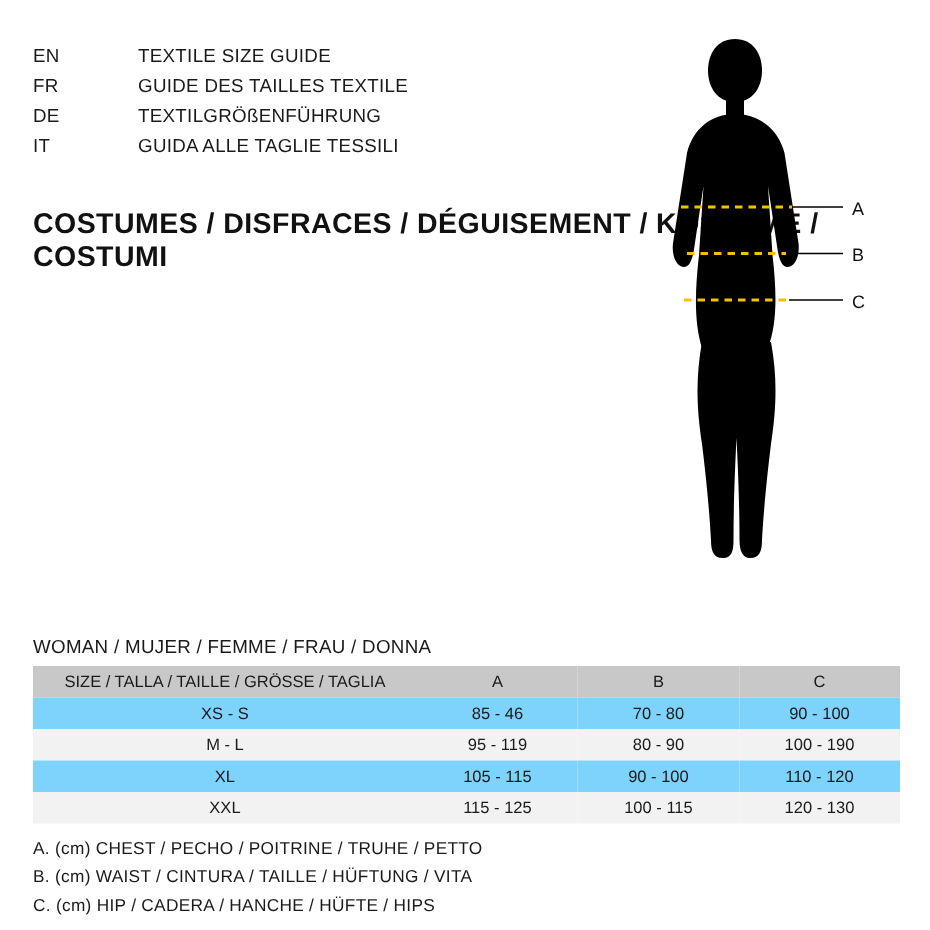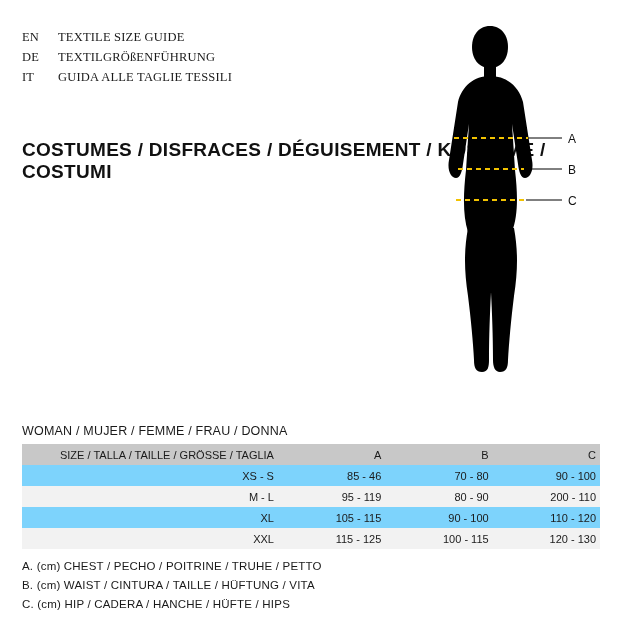--- a/index.html
+++ b/index.html
@@ -27,29 +27,29 @@
     left: 22px;
     top: 30px;
     width: 400px;
   }
   .lang-row {
     display: flex;
     align-items: baseline;
     height: 20px;
     font-size: 12.5px;
     letter-spacing: 0.2px;
-    font-family: Liberation Serif, serif;
   }
   .lang-code {
     width: 36px;
     flex: 0 0 36px;
     color: #1a1a1a;
   }
   .lang-text {
     color: #1a1a1a;
+    margin-left: 34px;
   }
 
   .costumes-title {
     position: absolute;
     left: 22px;
     top: 139px;
     font-size: 19px;
     font-weight: bold;
     letter-spacing: 0.3px;
     color: #111111;
@@ -92,21 +92,21 @@
   }
   table.size-table {
     border-collapse: collapse;
     width: 578px;
     font-size: 11px;
     color: #1a1a1a;
   }
   table.size-table th,
   table.size-table td {
     padding: 3px 4px;
-    text-align: right;
+    text-align: center;
     font-weight: normal;
     height: 15px;
   }
   table.size-table thead th {
     background: #c8c8c8;
   }
   table.size-table tbody tr.odd td {
     background: #7dd3fc;
   }
   table.size-table tbody tr.even td {
@@ -133,20 +133,24 @@
 </style>
 </head>
 <body>
 
 <div class="page">
 
   <div class="lang-block">
     <div class="lang-row">
       <span class="lang-code">EN</span>
       <span class="lang-text">TEXTILE SIZE GUIDE</span>
+    </div>
+    <div class="lang-row">
+      <span class="lang-code">FR</span>
+      <span class="lang-text">GUIDE DES TAILLES TEXTILE</span>
     </div>
     <div class="lang-row">
       <span class="lang-code">DE</span>
       <span class="lang-text">TEXTILGRÖßENFÜHRUNG</span>
     </div>
     <div class="lang-row">
       <span class="lang-code">IT</span>
       <span class="lang-text">GUIDA ALLE TAGLIE TESSILI</span>
     </div>
   </div>
@@ -218,21 +222,21 @@
         <tr class="odd">
           <td>XS - S</td>
           <td class="cell-center">85 - 46</td>
           <td class="cell-center">70 - 80</td>
           <td class="cell-center">90 - 100</td>
         </tr>
         <tr class="even">
           <td>M - L</td>
           <td class="cell-center">95 - 119</td>
           <td class="cell-center">80 - 90</td>
-          <td class="cell-center">200 - 110</td>
+          <td class="cell-center">100 - 190</td>
         </tr>
         <tr class="odd">
           <td>XL</td>
           <td class="cell-center">105 - 115</td>
           <td class="cell-center">90 - 100</td>
           <td class="cell-center">110 - 120</td>
         </tr>
         <tr class="even">
           <td>XXL</td>
           <td class="cell-center">115 - 125</td>

